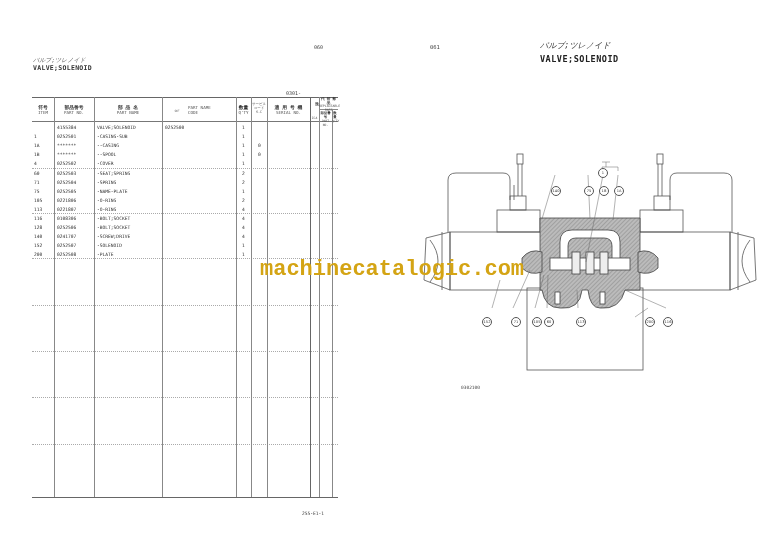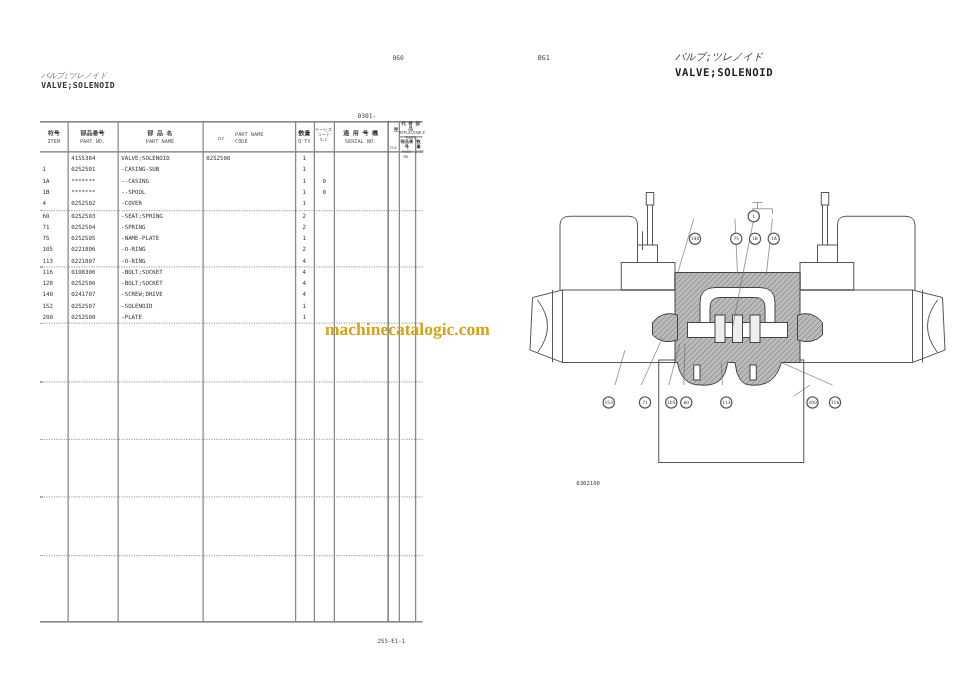--- a/index.html
+++ b/index.html
@@ -10,21 +10,21 @@
     .en-title { font-size: 6.5px; font-weight: bold; color: #333; letter-spacing: 0.3px; }
     .en-title-r { font-size: 8.5px; font-weight: bold; color: #222; letter-spacing: 0.5px; }
     .jp-title-r { font-size: 8px; color: #333; font-style: italic; }
     .table-wrap { position: absolute; left: 32px; top: 97px; width: 306px; height: 410px; }
     .hline { position: absolute; left: 0; height: 0; border-top: 1px solid #888; }
     .vline { position: absolute; top: 0; width: 0; border-left: 1px solid #888; }
     .hdr-text { position: absolute; font-size: 4.2px; color: #555; text-align: center; line-height: 5px; }
     .hdr-jp { font-weight: bold; color: #333; font-size: 4.8px; }
     .row { position: absolute; left: 0; width: 306px; height: 9px; font-size: 4.6px; color: #333; }
     .cell { position: absolute; top: 2px; white-space: nowrap; }
-    .watermark { position: absolute; left: 260px; top: 257px; font-family: Liberation Serif, serif; font-weight: bold; font-size: 14px; color: #d4a414; letter-spacing: 0px; }
+    .watermark { position: absolute; left: 260px; top: 257px; font-family: Liberation Mono, monospace; font-weight: bold; font-size: 22px; color: #d4a414; letter-spacing: 0px; }
     .callout { position: absolute; width: 8px; height: 8px; border: 0.7px solid #555; border-radius: 50%; font-size: 3.6px; line-height: 8px; text-align: center; color: #333; background: #fff; font-family: "DejaVu Sans", sans-serif; }
     .figno { font-size: 4.5px; color: #444; }
   </style>
 </head>
 <body>
 
 <div class="abs pg" style="left:314px; top:44px;">060</div>
 <div class="abs jp-title" style="left:33px; top:56px;">バルブ;ツレノイド</div>
 <div class="abs en-title" style="left:33px; top:64px;">VALVE;SOLENOID</div>
 <div class="abs pg" style="left:286px; top:90px;">0301-</div>

